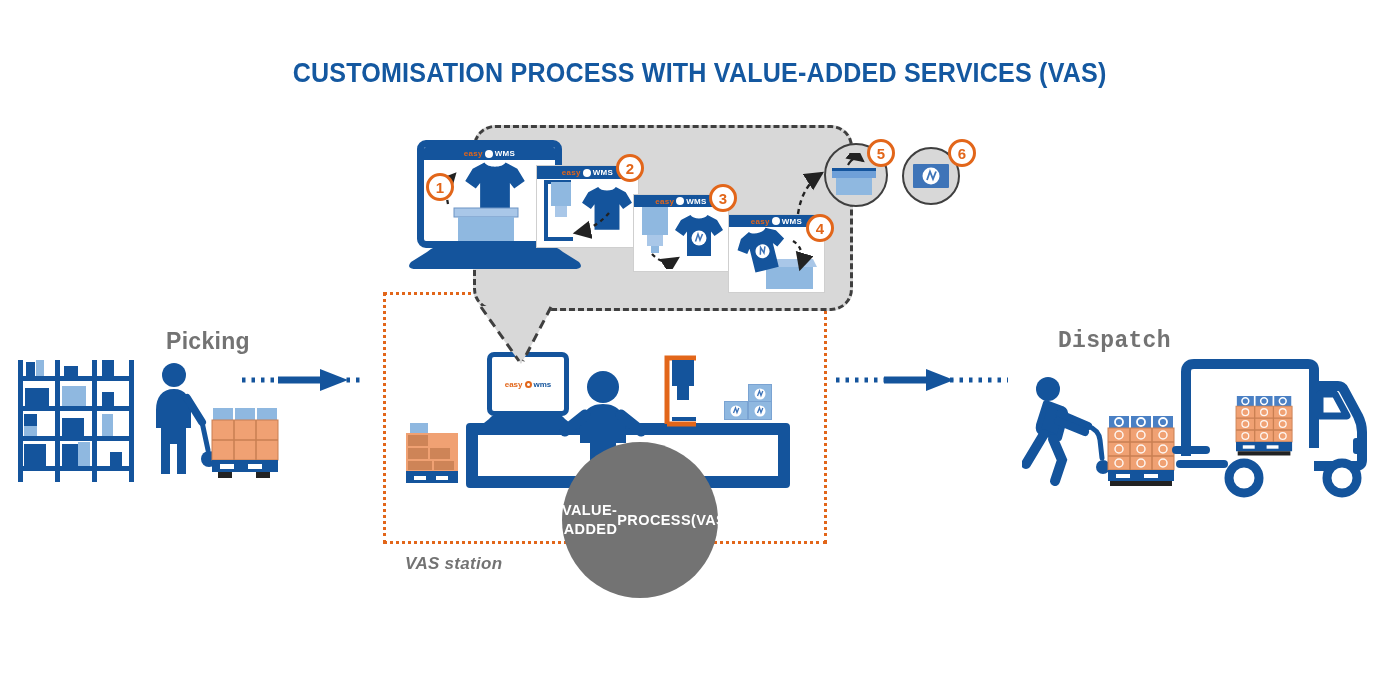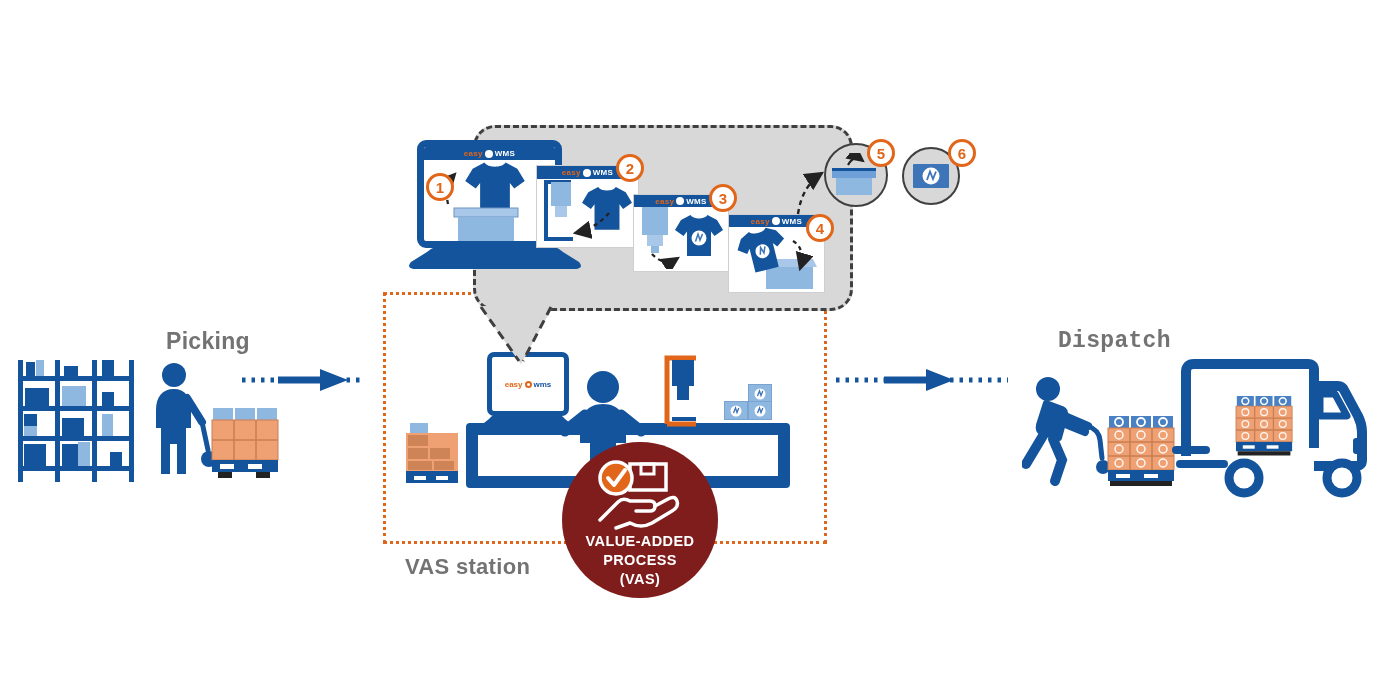--- a/index.html
+++ b/index.html
@@ -41,42 +41,45 @@
 
   
   .badge{width:28px;height:28px;border-radius:50%;background:#fff;border:3px solid #E2661A;box-sizing:border-box;
     color:#E2661A;font-size:15px;font-weight:bold;display:flex;align-items:center;justify-content:center;z-index:6;}
 
   .gray-circle{border-radius:50%;background:#D8D8D8;border:2px solid #3F3F3F;box-sizing:border-box;
     display:flex;align-items:center;justify-content:center;z-index:5;}
 
   
   .section-label{font-size:23px;font-weight:bold;color:#737373;letter-spacing:.3px;}
-  .vas-label{font-size:22px;}
+  .vas-label{font-size:17px;font-style:italic;}
 
   
   .desk{left:466px;top:423px;width:324px;height:65px;background:#fff;border:12px solid #14549C;
     border-radius:4px;box-sizing:border-box;}
 
   
   .blue-box{width:24px;height:19px;background:#8FB8E0;box-shadow:inset 0 0 0 1px #7aa3d2;
     display:flex;align-items:center;justify-content:center;}
 
   
-  .vas-circle{left:562px;top:442px;width:156px;height:156px;border-radius:50%;background:#7f1d1d;z-index:8;
-    display:flex;flex-direction:column;align-items:center;text-align:right;}
+  .vas-circle{left:562px;top:442px;width:156px;height:156px;border-radius:50%;background:#737373;z-index:8;
+    display:flex;flex-direction:row;align-items:center;text-align:right;}
   .vas-circle .line{color:#fff;font-weight:bold;font-size:14.5px;letter-spacing:.4px;line-height:19px;}
 
   svg{display:block;}
 </style>
 </head>
 <body>
 
 <div id="canvas">
 
+  <div class="abs title-wrap">
+    <span class="title">CUSTOMISATION PROCESS WITH VALUE-ADDED SERVICES (VAS)</span>
+  </div>
 
   <div class="abs vas-rect"></div>
 
   <div class="abs section-label" style="left:166px;top:328px;">Picking</div>
 
   <svg class="abs" style="left:18px;top:356px;" width="120" height="126" viewBox="0 0 120 126">
     <g fill="#14549C">
       <rect x="0" y="4" width="5" height="122"></rect>
         <rect x="37" y="4" width="5" height="122"></rect>
       <rect x="74" y="4" width="5" height="122"></rect>

